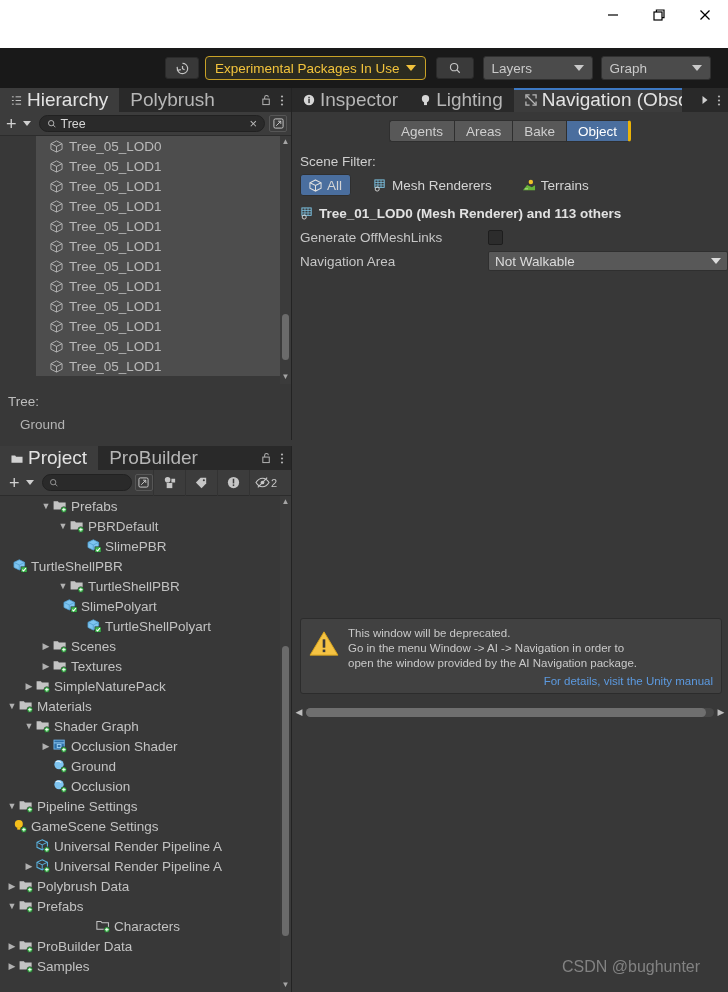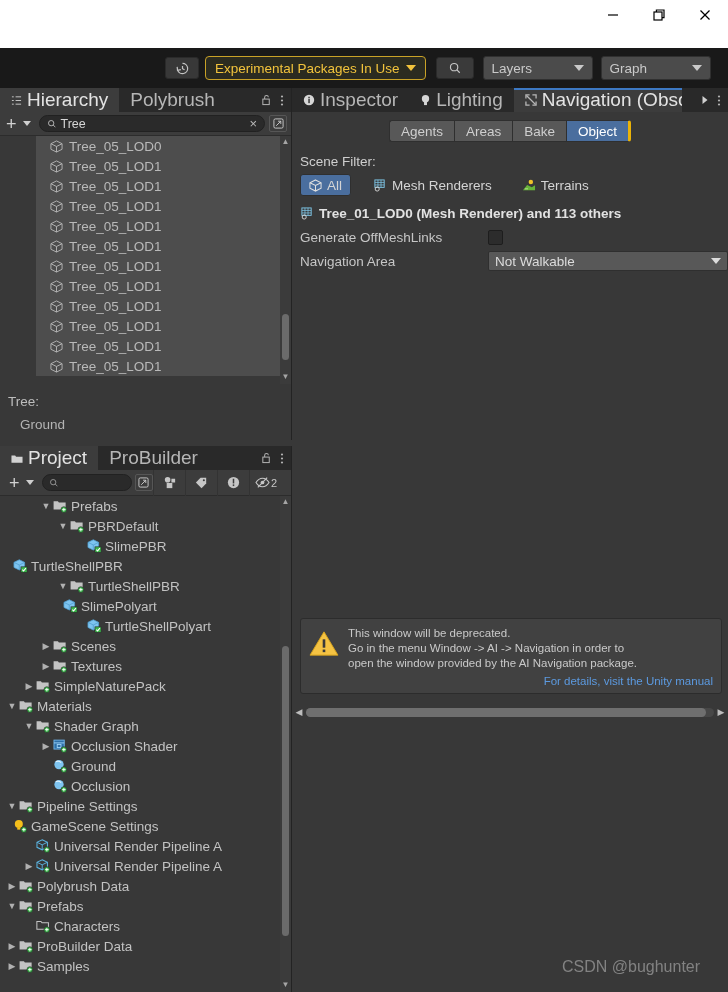--- a/index.html
+++ b/index.html
@@ -828,21 +828,21 @@
                 <svg width="15" height="14" viewBox="0 0 16 15">
                   <path d="M0.6 2.4h4.6l1.1 1.4h7.2v7.4h-12.9z" fill="#c3c3c3"></path>
                   <circle cx="11.6" cy="11.4" r="3.1" fill="#3ab54a" stroke="#2a2a2a" stroke-width="0.7"></circle>
                   <rect x="11.1" y="9.6" width="1" height="3.6" fill="#fff"></rect>
                   <rect x="9.8" y="10.9" width="3.6" height="1" fill="#fff"></rect>
                 </svg>
               </span>
             </span>
             <span>Prefabs</span>
           </div>
-          <div class="p-row" style="padding-left: 23px;">
+          <div class="p-row" style="padding-left: 39px; margin-left: 44px;">
             <span class="tri none">▶</span>
             <span style="display:inline-flex;margin:0 3px 0 1px">
               <span class="ico">
                 <svg width="15" height="14" viewBox="0 0 16 15">
                   <path d="M0.9 2.6h4.4l1.1 1.4h6.9v7h-12.4z" fill="none" stroke="#c3c3c3" stroke-width="1.1"></path>
                   <circle cx="11.6" cy="11.4" r="3.1" fill="#3ab54a" stroke="#2a2a2a" stroke-width="0.7"></circle>
                   <rect x="11.1" y="9.6" width="1" height="3.6" fill="#fff"></rect>
                   <rect x="9.8" y="10.9" width="3.6" height="1" fill="#fff"></rect>
                 </svg>
               </span>

